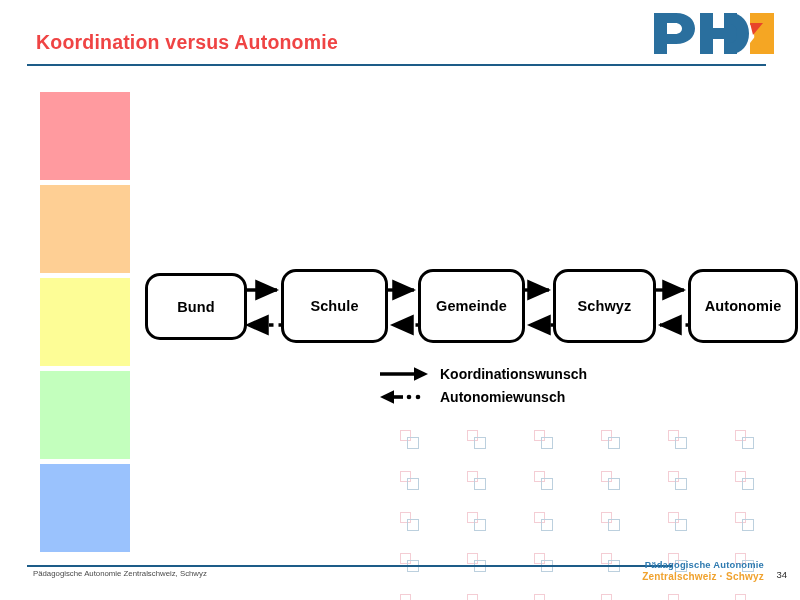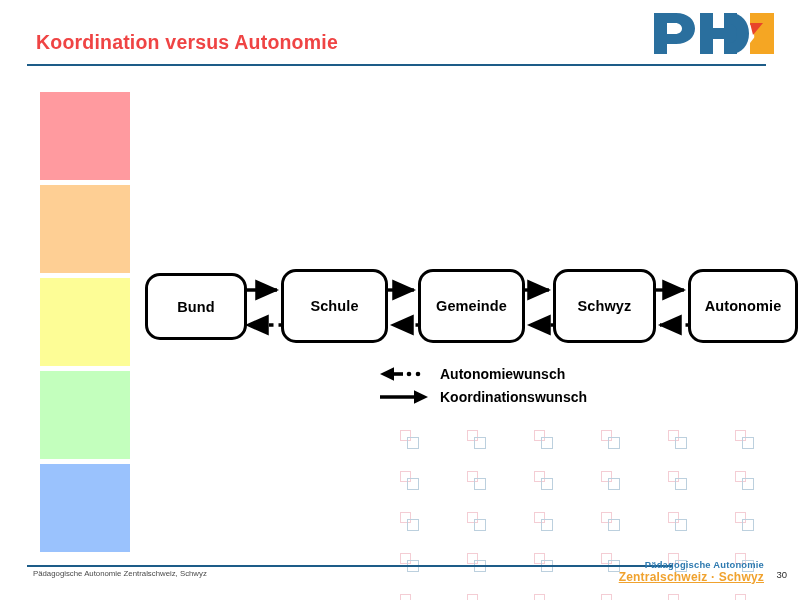--- a/index.html
+++ b/index.html
@@ -178,26 +178,25 @@
     line-height: 1.12;
   }
   .brand-line1 {
     font-size: 9.4px;
     font-weight: bold;
     color: #2e7ab0;
     white-space: nowrap;
     letter-spacing: 0.2px;
   }
   .brand-line2 {
-    font-size: 12px;
+    font-size: 10px;
     font-weight: bold;
     color: #f0a22e;
     white-space: nowrap;
     letter-spacing: 0.2px;
-    text-decoration: underline;
   }
   .page-number {
     position: absolute;
     right: 13px;
     top: 569px;
     font-size: 9.5px;
     color: #2b2b2b;
     z-index: 3;
   }
 </style>
@@ -383,37 +382,37 @@
         <span class="node-label">Schwyz</span>
       </div>
       <div class="node-box" style="left: 688px; top: 269px; width: 110px; height: 74px;">
         <span class="node-label">Autonomie</span>
       </div>
     </div>
 
   <div class="legend">
     <div class="legend-row">
       <svg class="legend-glyph" viewBox="0 0 55 18">
+        <line x1="2" y1="9" x2="40" y2="9" stroke="#000" stroke-width="3.6"></line>
+        <path d="M36,2.2 L50,9 L36,15.8 z" fill="#000"></path>
+      </svg>
+      <span class="legend-text">Koordinationswunsch</span>
+    </div>
+    <div class="legend-row">
+      <svg class="legend-glyph" viewBox="0 0 55 18">
         <path d="M16,2.2 L2,9 L16,15.8 z" fill="#000"></path>
         <line x1="14" y1="9" x2="25" y2="9" stroke="#000" stroke-width="3.6"></line>
         <circle cx="31" cy="9" r="2.3" fill="#000"></circle>
         <circle cx="40" cy="9" r="2.3" fill="#000"></circle>
       </svg>
       <span class="legend-text">Autonomiewunsch</span>
     </div>
-    <div class="legend-row">
-      <svg class="legend-glyph" viewBox="0 0 55 18">
-        <line x1="2" y1="9" x2="40" y2="9" stroke="#000" stroke-width="3.6"></line>
-        <path d="M36,2.2 L50,9 L36,15.8 z" fill="#000"></path>
-      </svg>
-      <span class="legend-text">Koordinationswunsch</span>
-    </div>
   </div>
 
   <div class="footer-rule"></div>
   <div class="footer-left">Pädagogische Autonomie Zentralschweiz, Schwyz</div>
   <div class="footer-brand">
     <div class="brand-line1">Pädagogische Autonomie</div>
     <div class="brand-line2">Zentralschweiz · Schwyz</div>
   </div>
-  <div class="page-number">30</div>
+  <div class="page-number">34</div>
 
 </div>
 
 </body></html>

